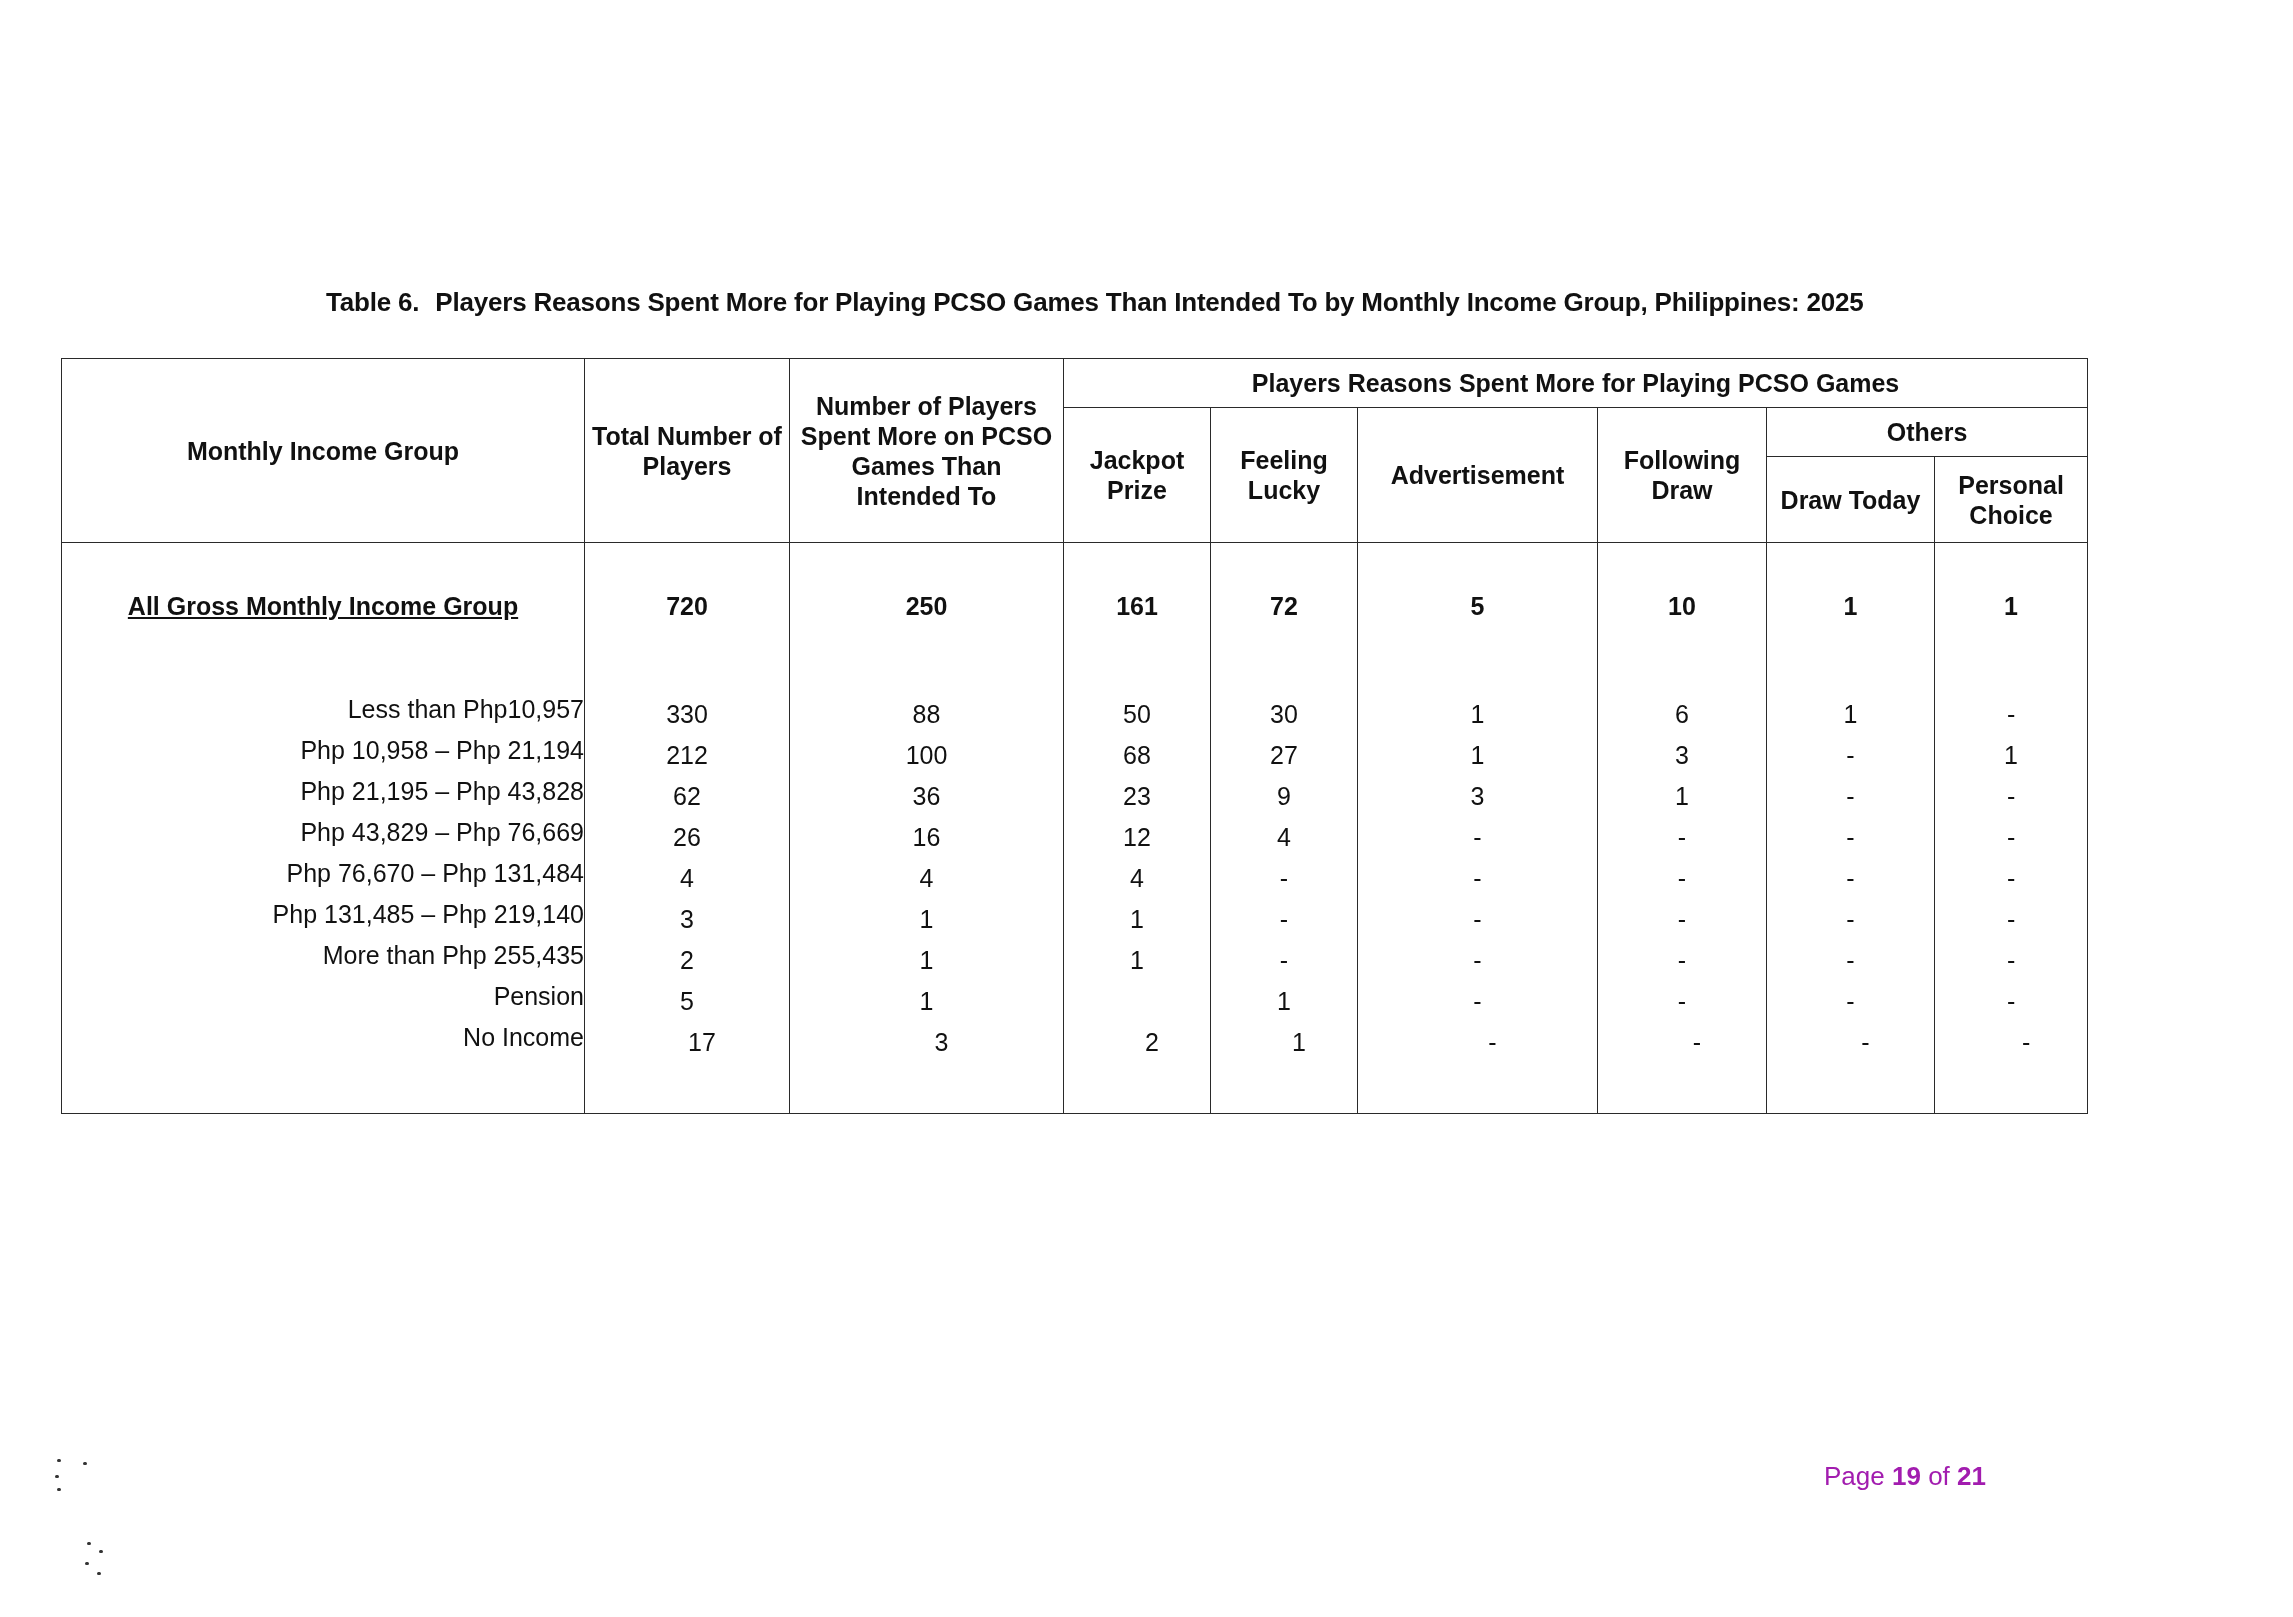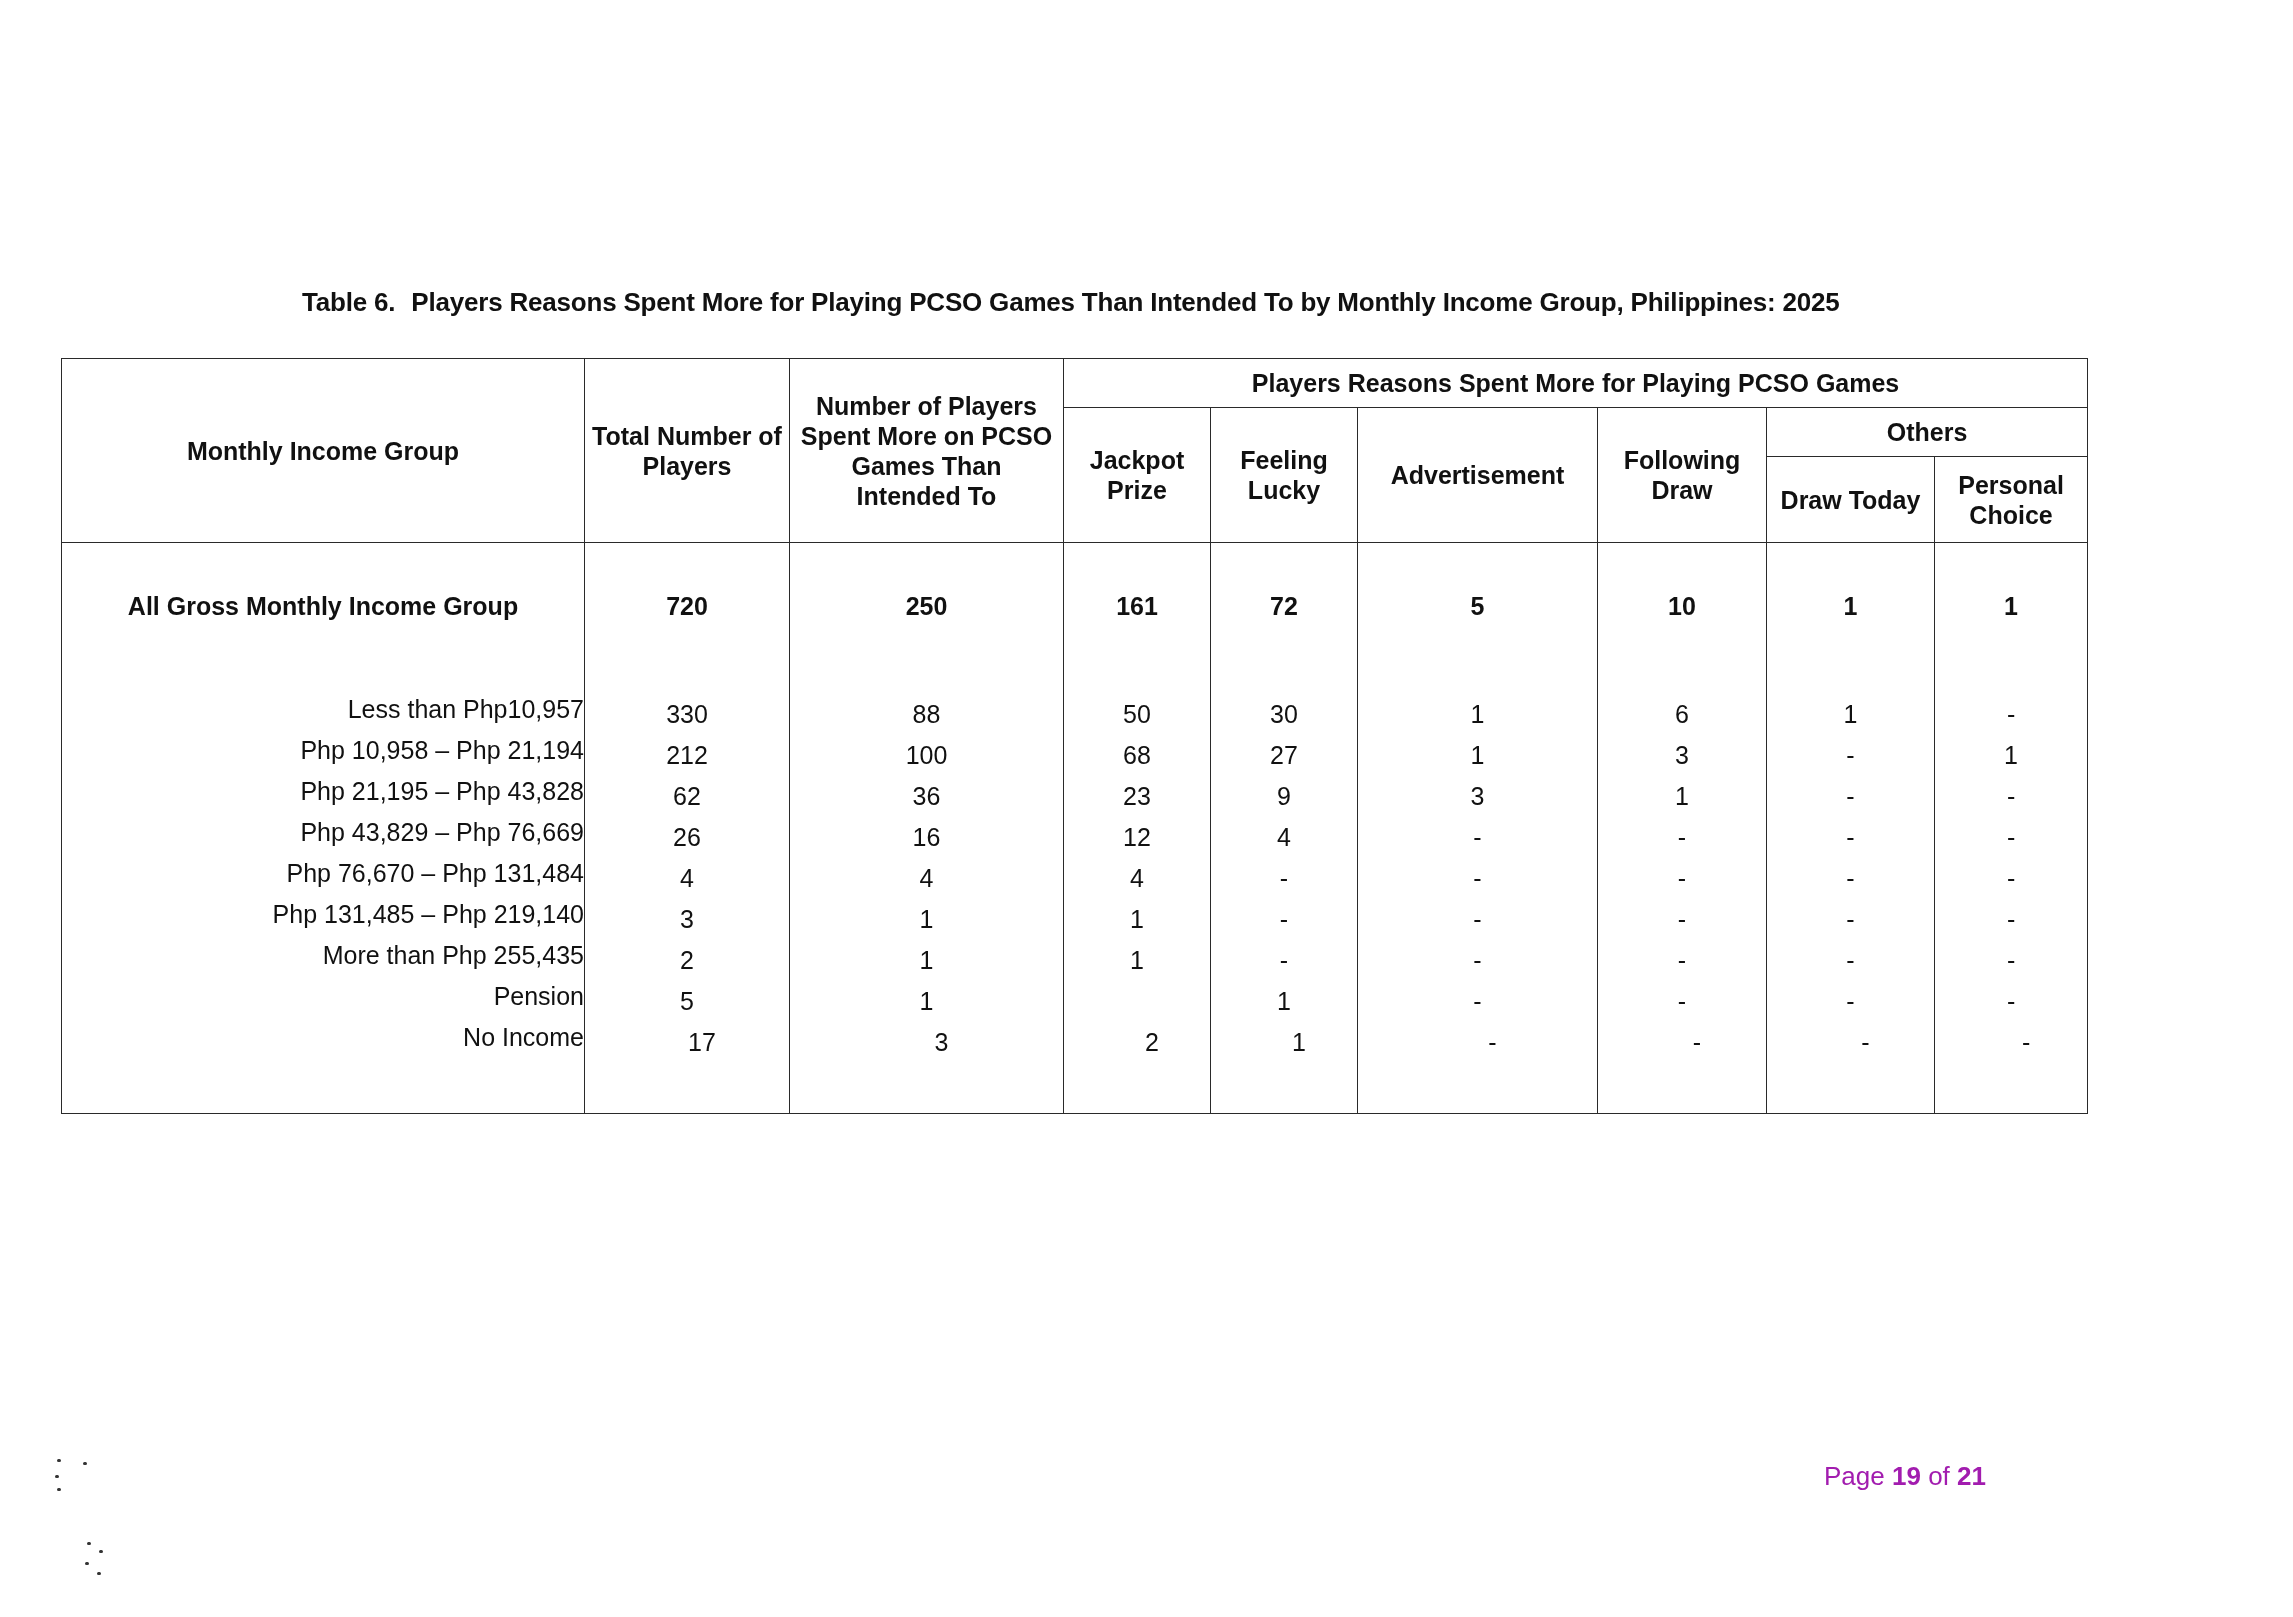--- a/index.html
+++ b/index.html
@@ -1,40 +1,40 @@
 <!DOCTYPE html>
 <html><head>
 <meta charset="utf-8">
 <style>
   html, body { margin: 0; padding: 0; background: #ffffff; }
   body { width: 2294px; height: 1618px; position: relative; overflow: hidden;
          font-family: "Liberation Sans", sans-serif; color: #111; }
   .title { position: absolute; left: 302px; top: 287px; font-size: 26px; font-weight: bold;
            letter-spacing: -0.2px; white-space: nowrap; }
-  .title .num { margin-right: 16px; }
+  .title .num { margin-right: 16px; margin-left: 24px; }
   table.data { position: absolute; left: 61px; top: 358px; width: 2026px;
                border-collapse: collapse; table-layout: fixed; }
   table.data col.c0 { width: 523px; }
   table.data col.c1 { width: 205px; }
   table.data col.c2 { width: 274px; }
   table.data col.c3 { width: 147px; }
   table.data col.c4 { width: 147px; }
   table.data col.c5 { width: 240px; }
   table.data col.c6 { width: 169px; }
   table.data col.c7 { width: 168px; }
   table.data col.c8 { width: 153px; }
   th, td { border-left: 1.5px solid #2a2a2a; border-right: 1.5px solid #2a2a2a; }
   thead th { border: 1.5px solid #2a2a2a; font-weight: bold; font-size: 25px;
              line-height: 30px; text-align: center; vertical-align: middle; padding: 0 6px; }
   thead tr.h1 th { height: 48px; }
   thead tr.h2 th { height: 48px; }
   thead tr.h3 th { height: 85px; }
   tbody td { font-size: 25px; text-align: center; padding: 0; }
   tbody tr.total td { font-weight: bold; height: 127px; vertical-align: middle; }
-  tbody tr.total td.label { padding-left: 0; text-align: center; }
+  tbody tr.total td.label { padding-left: 0; text-align: center; text-decoration: underline; }
   tbody tr.row td { height: 41px; vertical-align: middle; }
   tbody tr.row td.label { text-align: right; padding-left: 14px; position: relative; top: -5px; }
   tbody tr.row.first td { padding-top: 24px; }
   tbody tr.row.last td { padding-bottom: 50px; }
   tbody tr:last-child td { border-bottom: 1.5px solid #2a2a2a; padding-left: 30px; }
   .page-num { position: absolute; left: 1824px; top: 1461px; font-size: 26px; color: #a21caf; }
   .page-num b { font-weight: bold; }
   .speck { position: absolute; width: 4px; height: 3px; background: #333; border-radius: 2px; }
 </style>
 </head>

